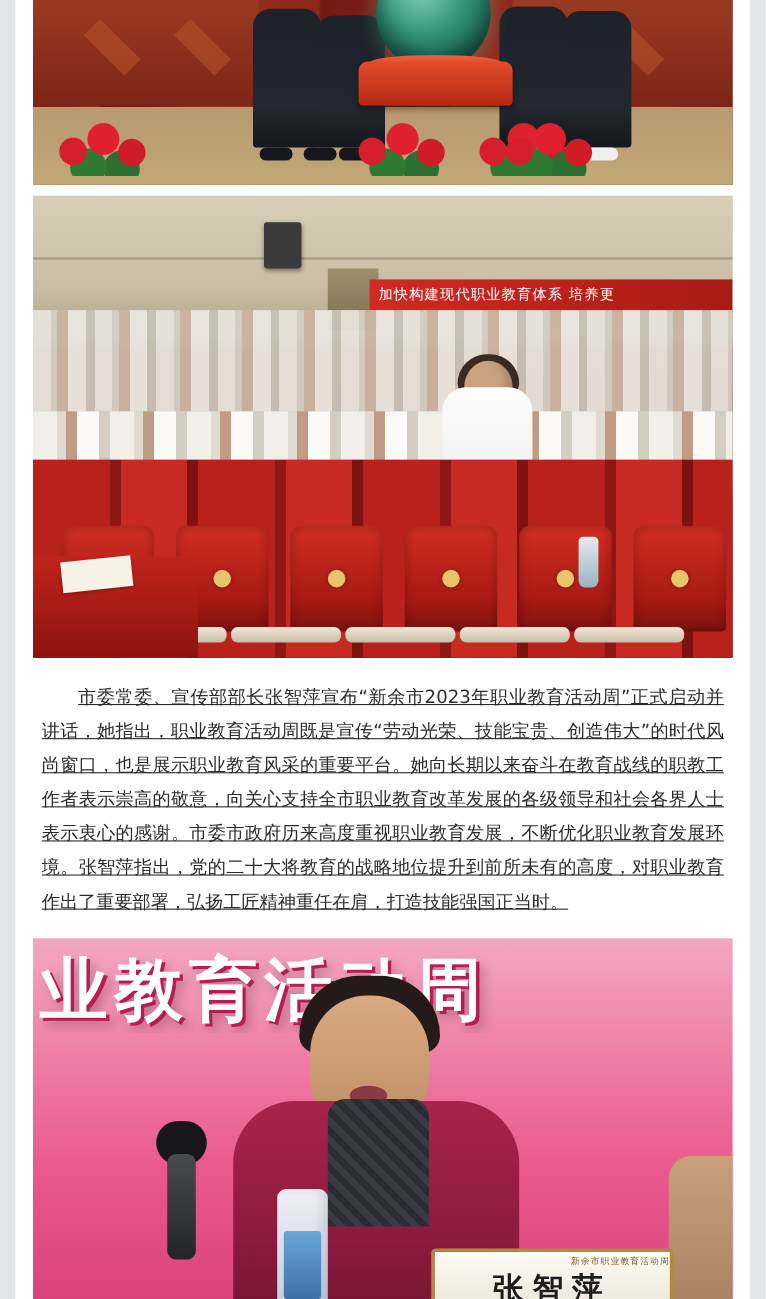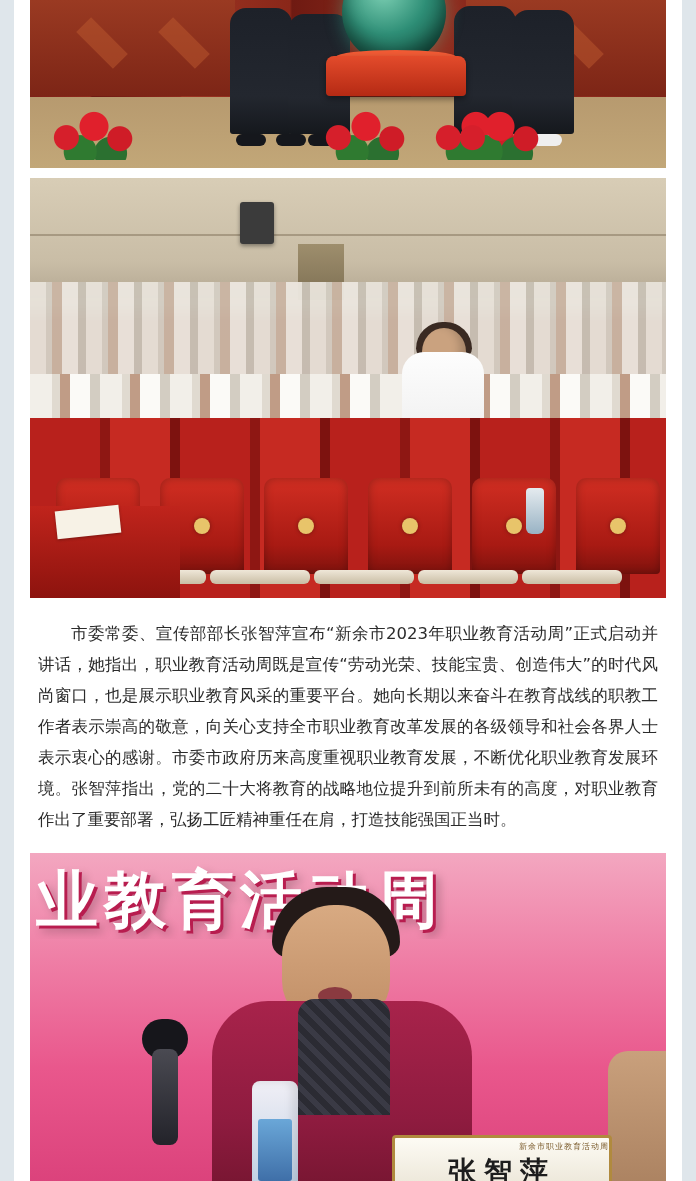--- a/index.html
+++ b/index.html
@@ -283,21 +283,21 @@
 
   
   .article {
     padding: 20px 8px 18px 8px;
     font-size: 16.5px;
     line-height: 31px;
     color: #2b2b2b;
     text-align: justify;
     font-family: "DejaVu Sans", "Liberation Sans", sans-serif;
   }
-  .article p { margin: 0; text-indent: 2em; }
+  .article p { margin: 0; text-indent: 2em; text-decoration: underline; }
 
   
   .photo-speaker {
     height: 348px;
     background: linear-gradient(to bottom, #f3a7c0 0%, #ef7fa6 30%, #e9578c 62%, #d93f79 100%);
   }
   .sp-banner-text {
     position: absolute;
     left: 0; top: 8px;
     width: 100%;
@@ -449,20 +449,21 @@
       <div class="flower f1"></div>
       <div class="flower f2"></div>
       <div class="flower f3"></div>
       <div class="flower f4"></div>
     </div>
 
     <div class="photo photo-audience">
       <div class="aud-wall"></div>
       <div class="aud-speaker"></div>
       <div class="aud-door"></div>
+      <div class="aud-banner">加快构建现代职业教育体系 培养更</div>
 
       <div class="crowd"></div>
       <div class="crowd-row2"></div>
 
       <div class="woman-hair"></div>
       <div class="woman-head"></div>
       <div class="woman-white"></div>
       <div class="woman-skirt"></div>
 
       <div class="seats"></div>

